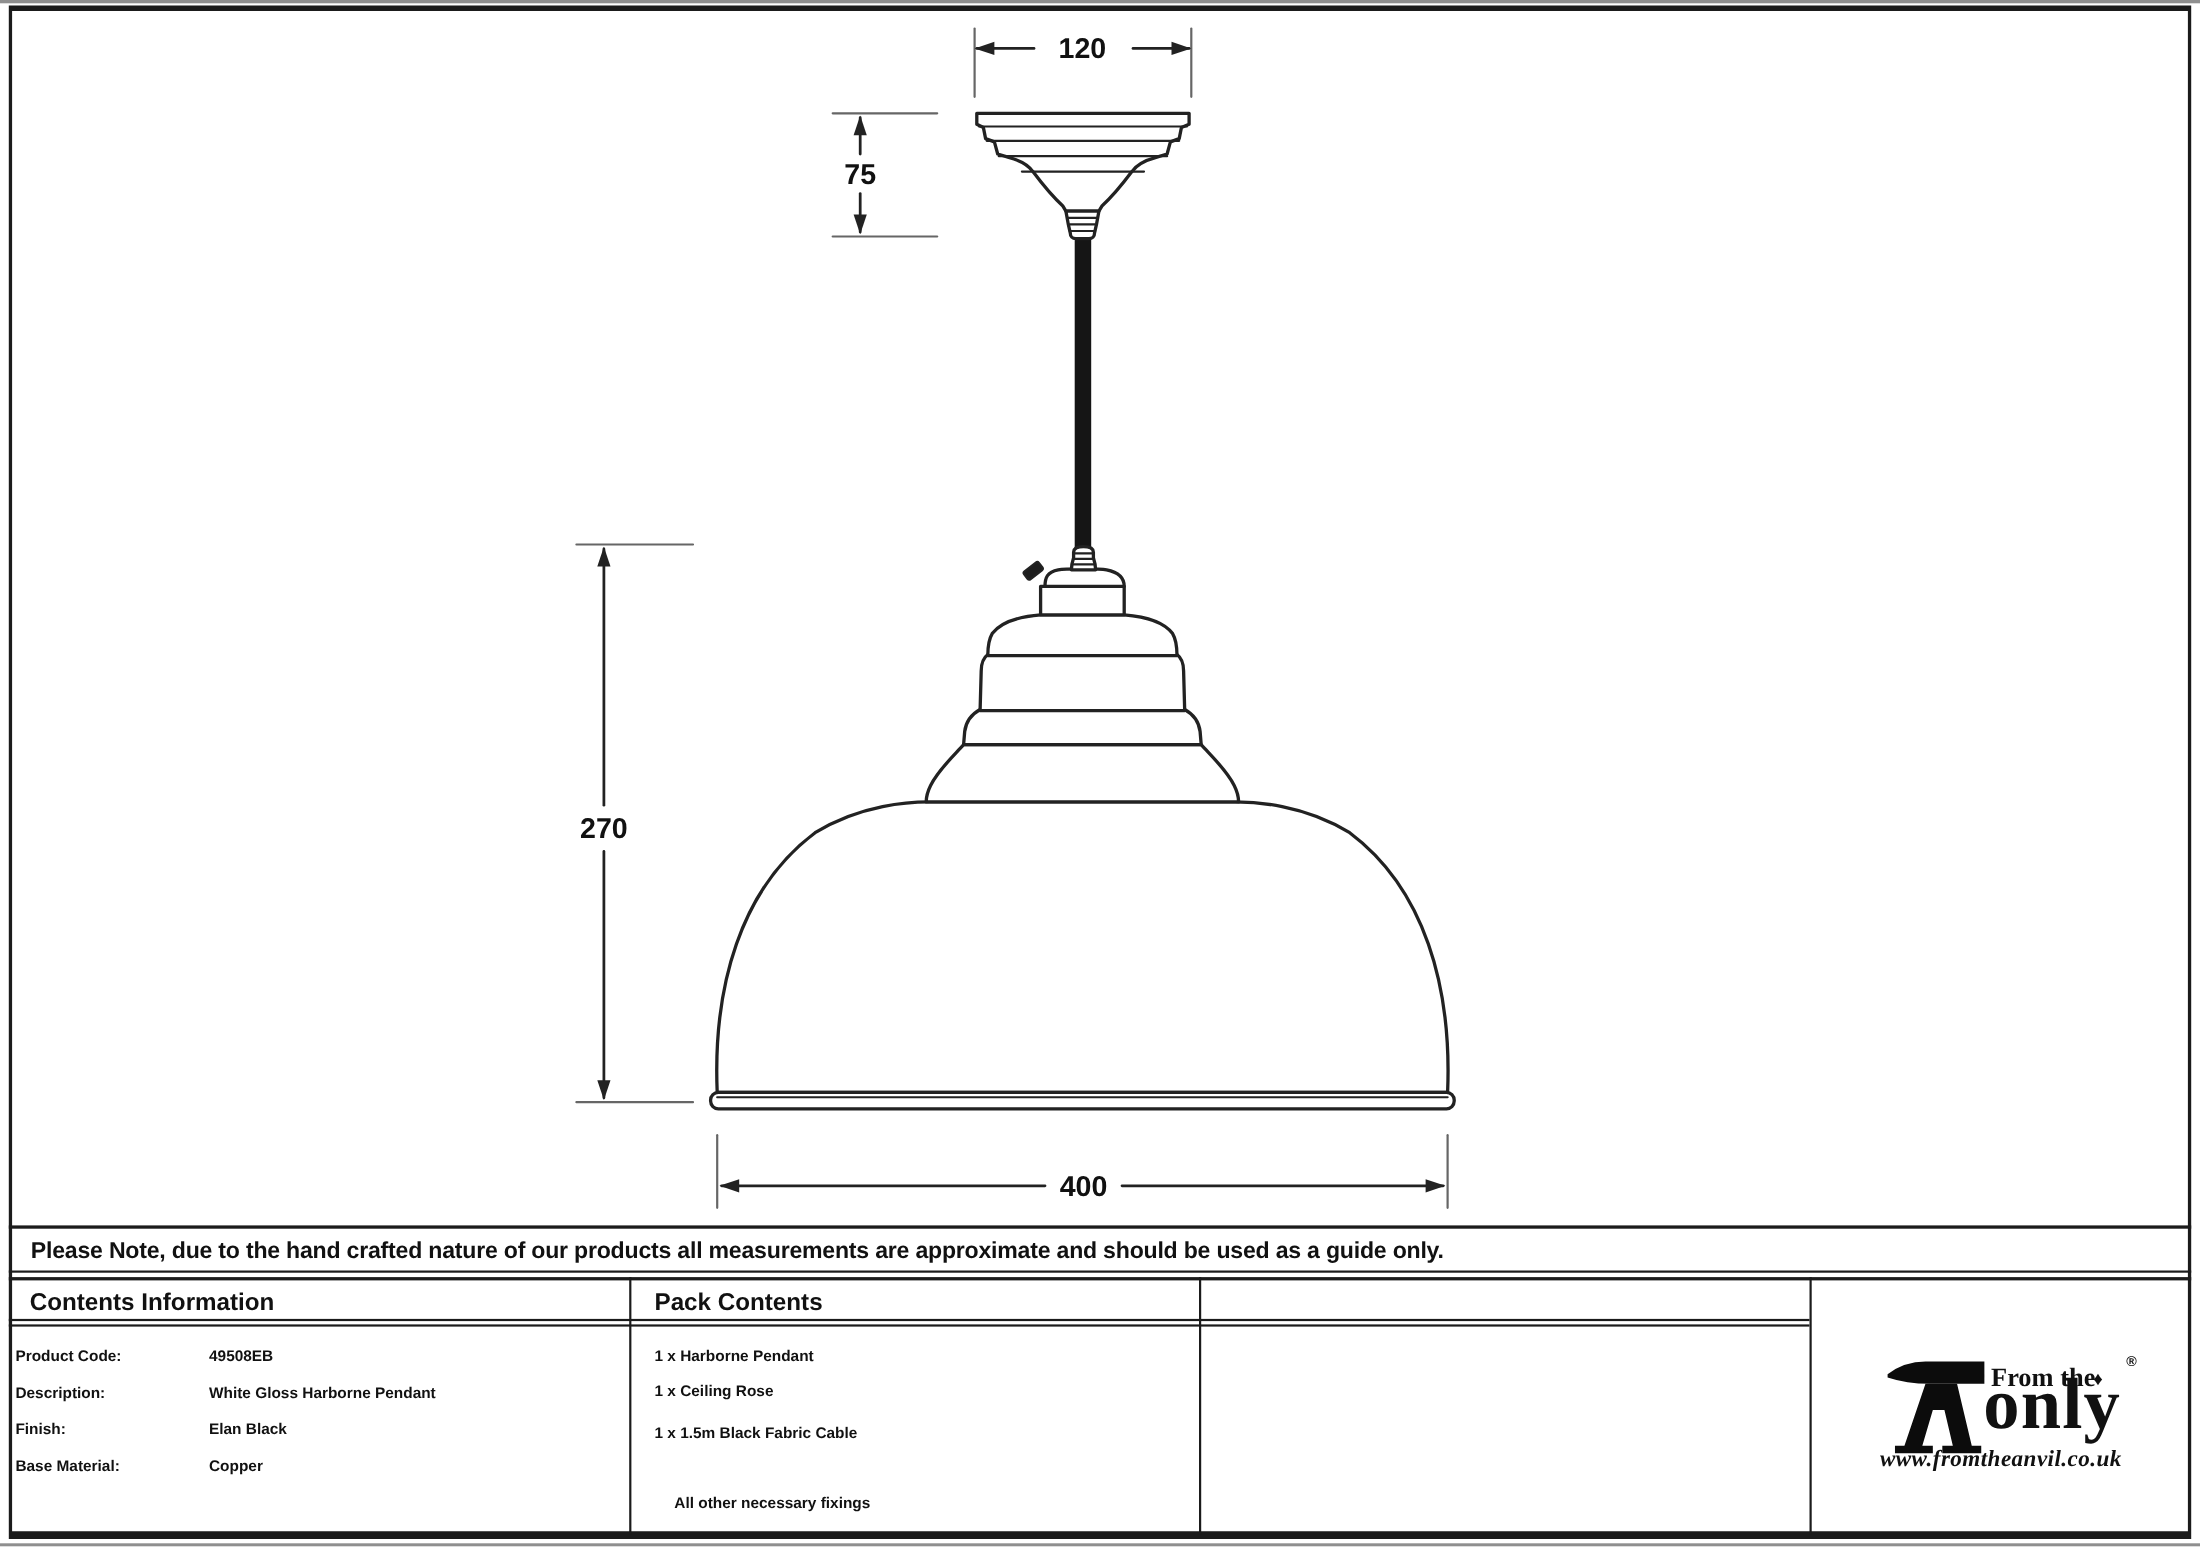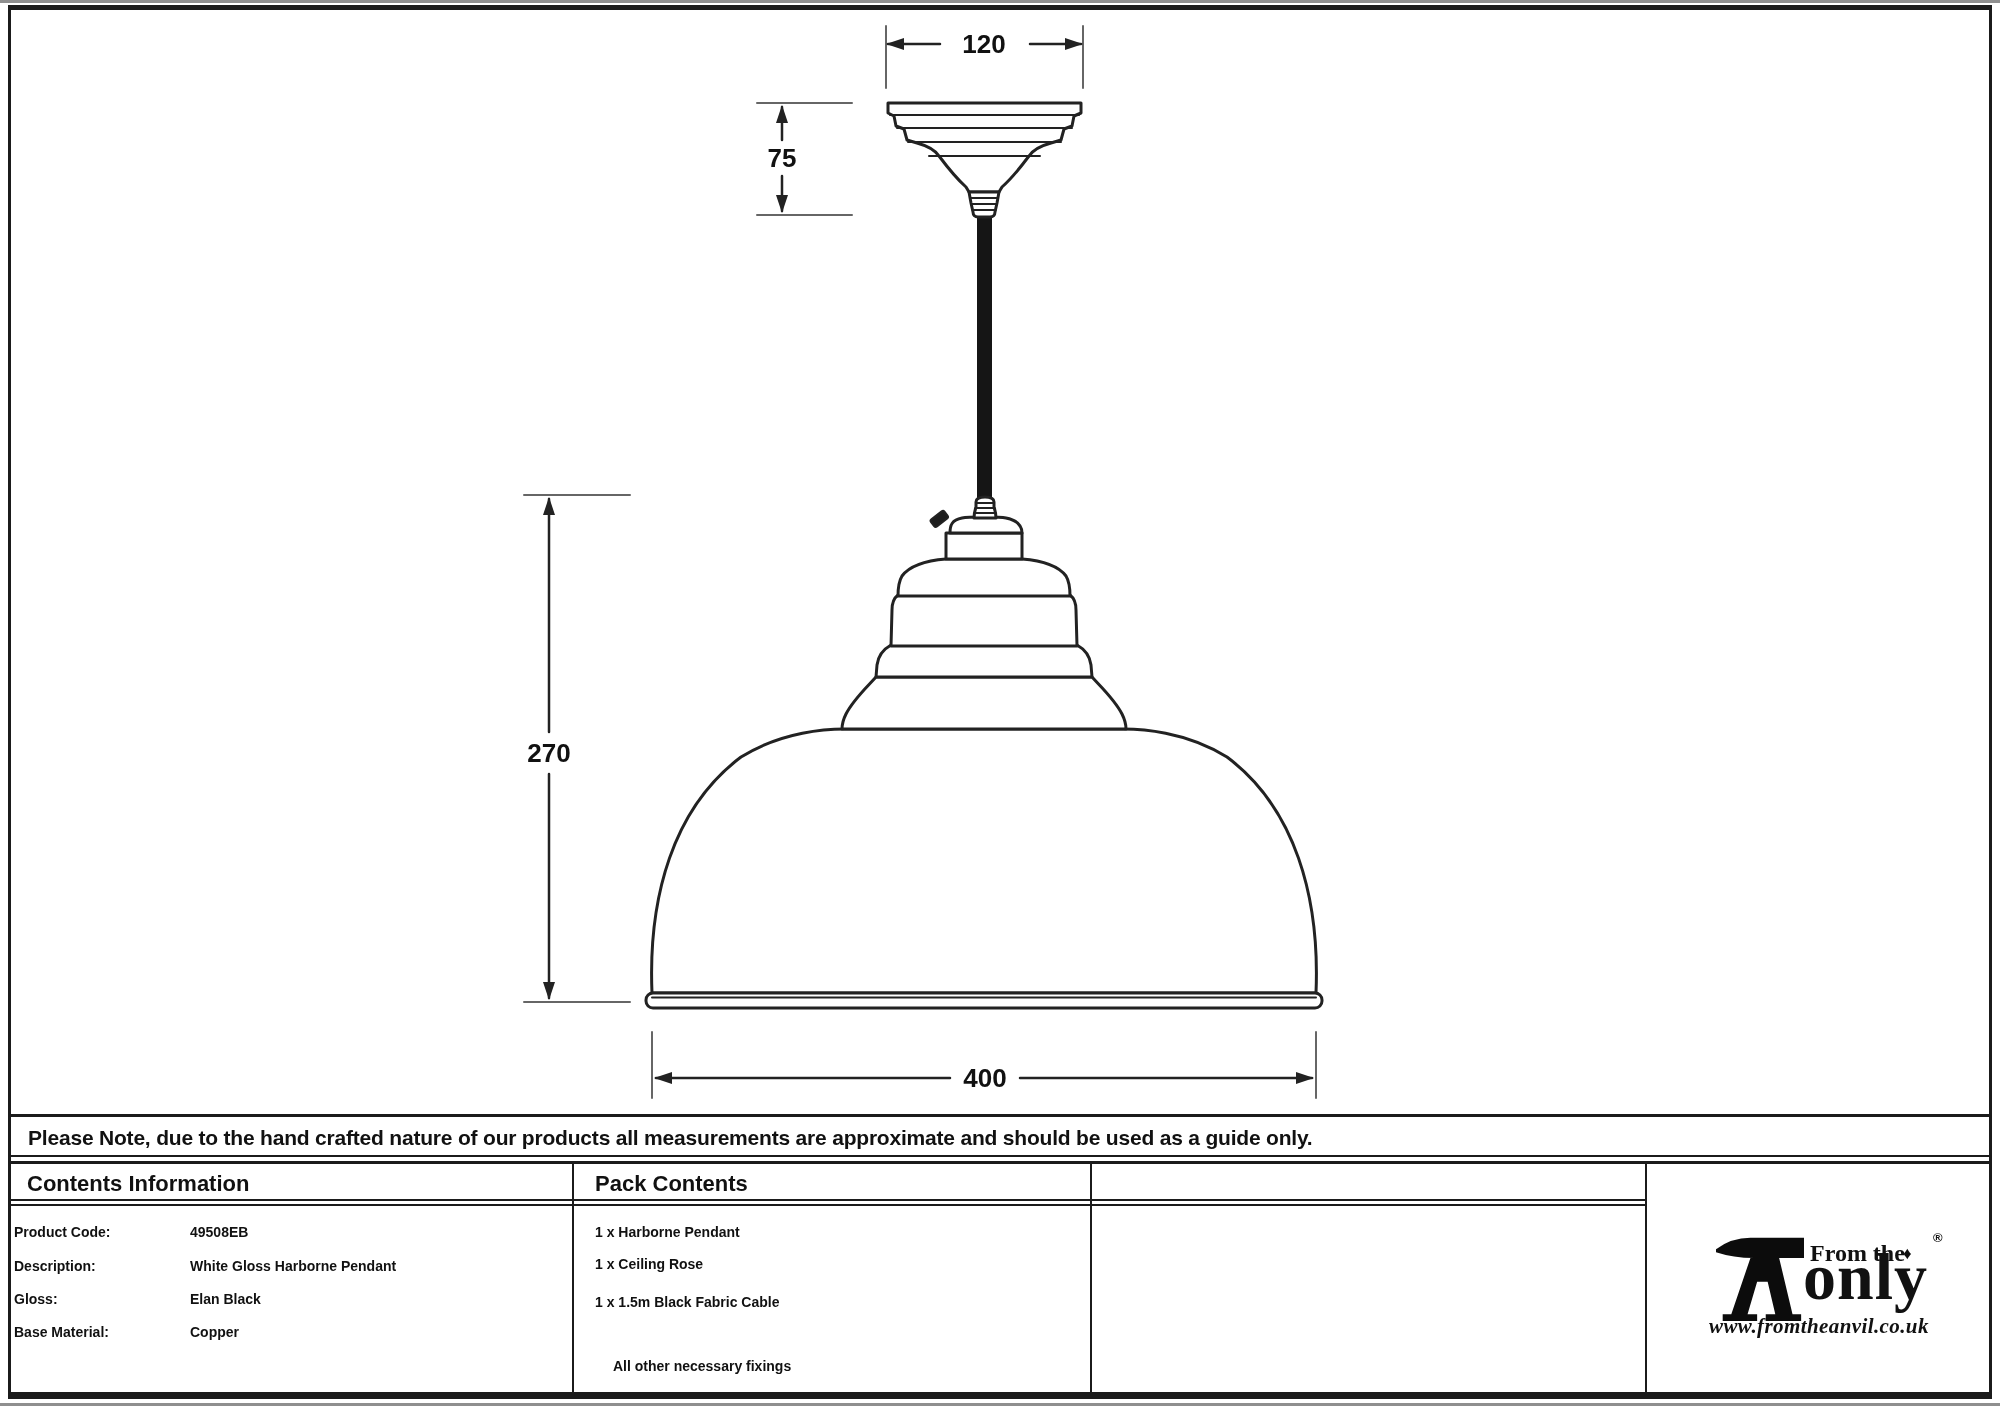--- a/index.html
+++ b/index.html
@@ -154,21 +154,21 @@
 <div class="vline" style="left:1090px;top:1161px;height:234px;"></div>
 <div class="vline" style="left:1645px;top:1161px;height:234px;"></div>
 
 <div class="th" style="left:27px;top:1171px;">Contents Information</div>
 <div class="th" style="left:595px;top:1171px;">Pack Contents</div>
 
 <div class="cell" style="left:14px;top:1224px;">Product Code:</div>
 <div class="cell" style="left:190px;top:1224px;">49508EB</div>
 <div class="cell" style="left:14px;top:1258px;">Description:</div>
 <div class="cell" style="left:190px;top:1258px;">White Gloss Harborne Pendant</div>
-<div class="cell" style="left:14px;top:1291px;">Gloss:</div>
+<div class="cell" style="left:14px;top:1291px;">Finish:</div>
 <div class="cell" style="left:190px;top:1291px;">Elan Black</div>
 <div class="cell" style="left:14px;top:1324px;">Base Material:</div>
 <div class="cell" style="left:190px;top:1324px;">Copper</div>
 
 <div class="cell" style="left:595px;top:1224px;">1 x Harborne Pendant</div>
 <div class="cell" style="left:595px;top:1256px;">1 x Ceiling Rose</div>
 <div class="cell" style="left:595px;top:1294px;">1 x 1.5m Black Fabric Cable</div>
 <div class="cell" style="left:613px;top:1358px;">All other necessary fixings</div>
 
 <div class="logo-wrap">

